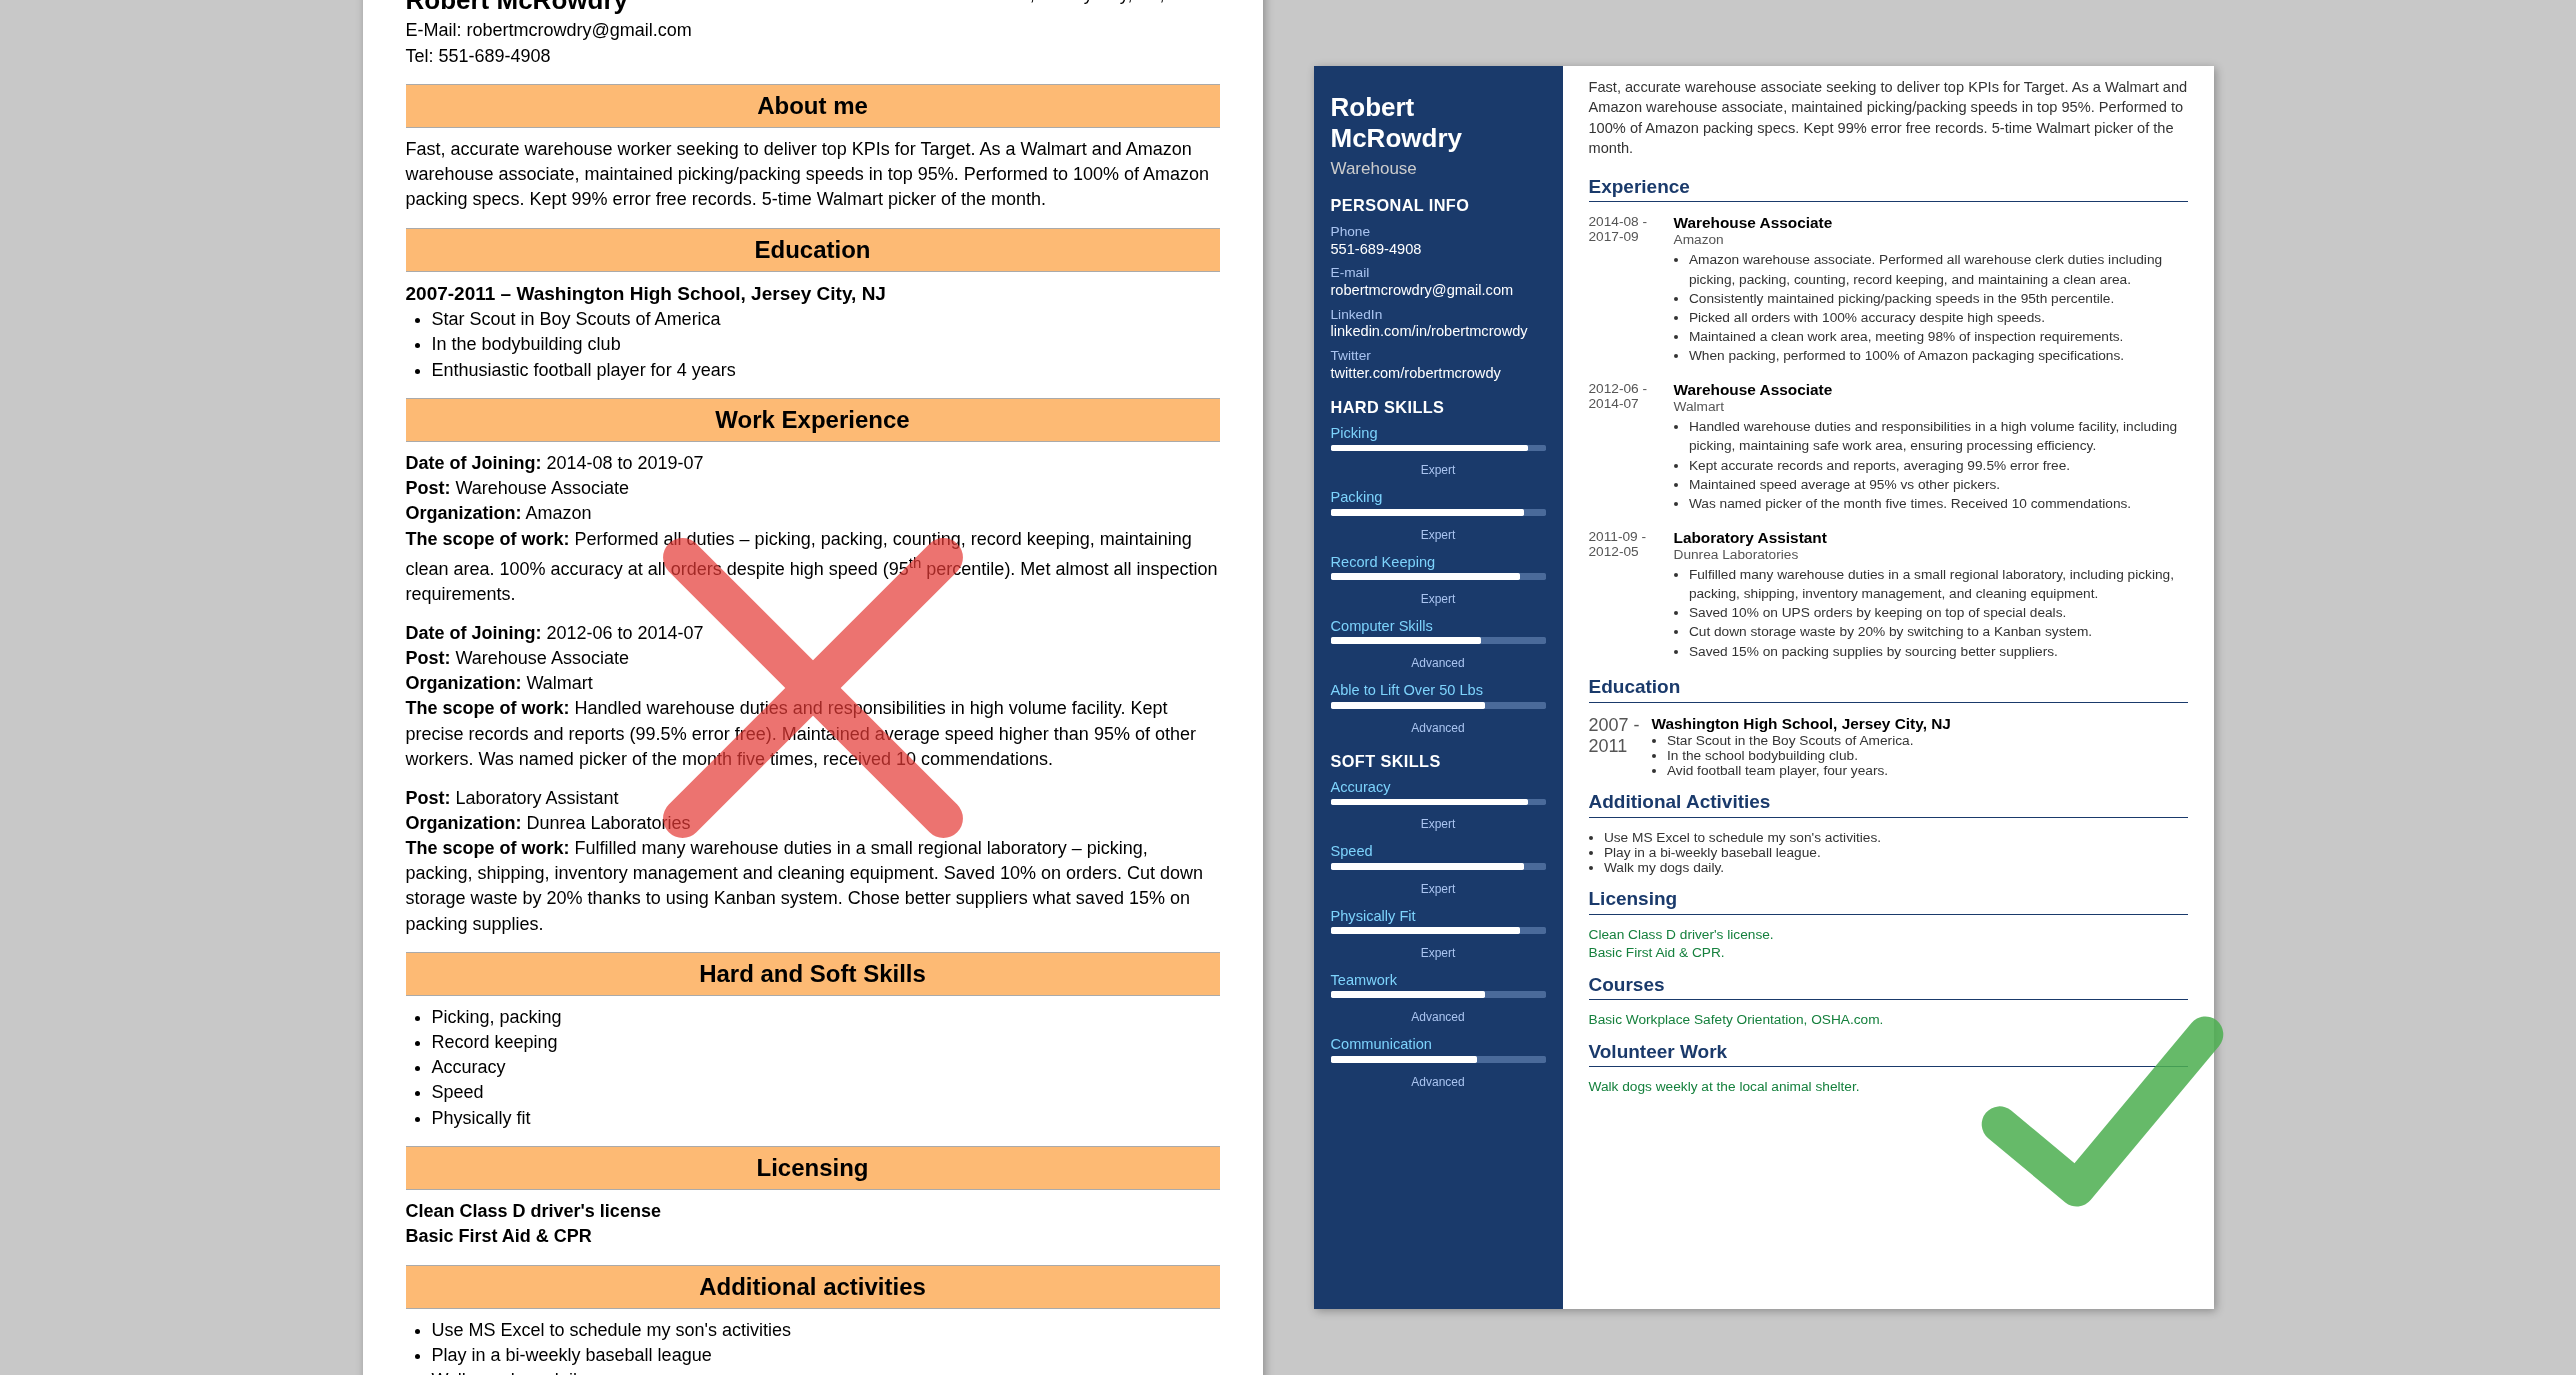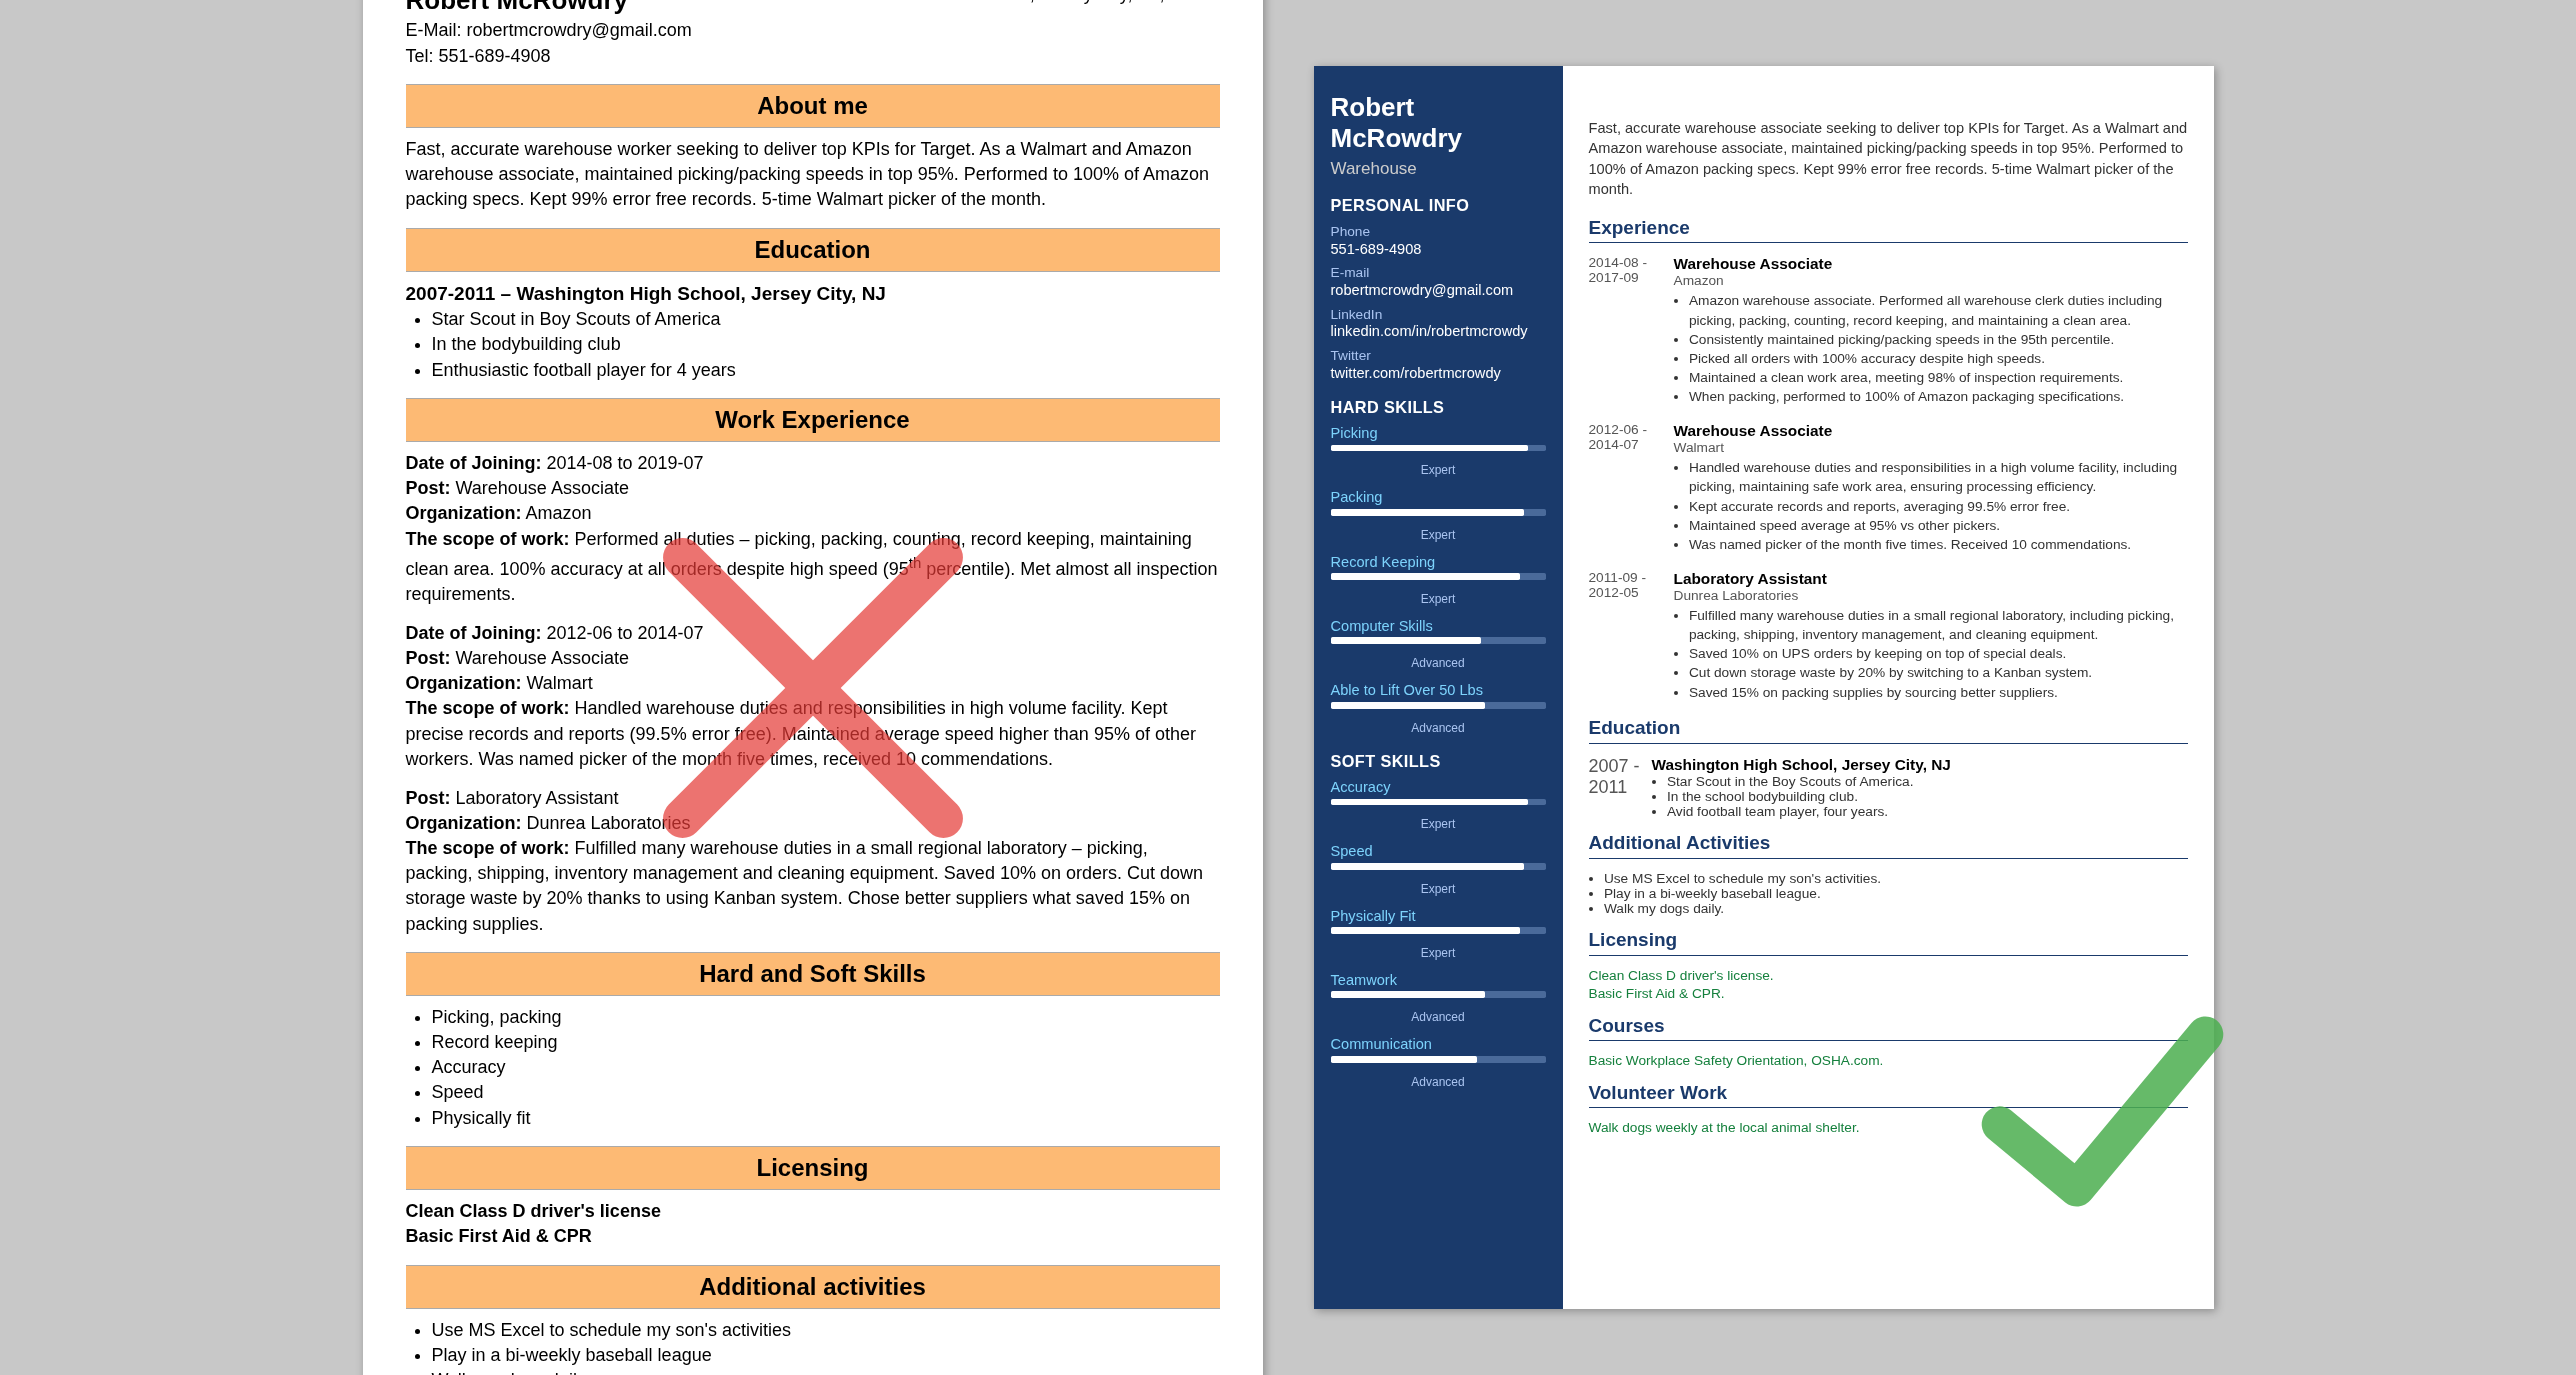--- a/index.html
+++ b/index.html
@@ -177,23 +177,22 @@
     }
     .skill-level {
       font-size: 12px;
       color: #aac4f0;
       text-align: center;
       margin-top: 12px;
     }
 
     .main-content {
       flex: 1;
-      padding: 26px 26px;
+      padding: 11px 26px;
       font-size: 15.4px;
-      margin-top: 26px;
     }
 
     .main-content .summary {
       font-size: 14.6px;
       line-height: 1.4;
       margin-bottom: 17px;
       color: #333;
     }
 
     .main-section-title {

